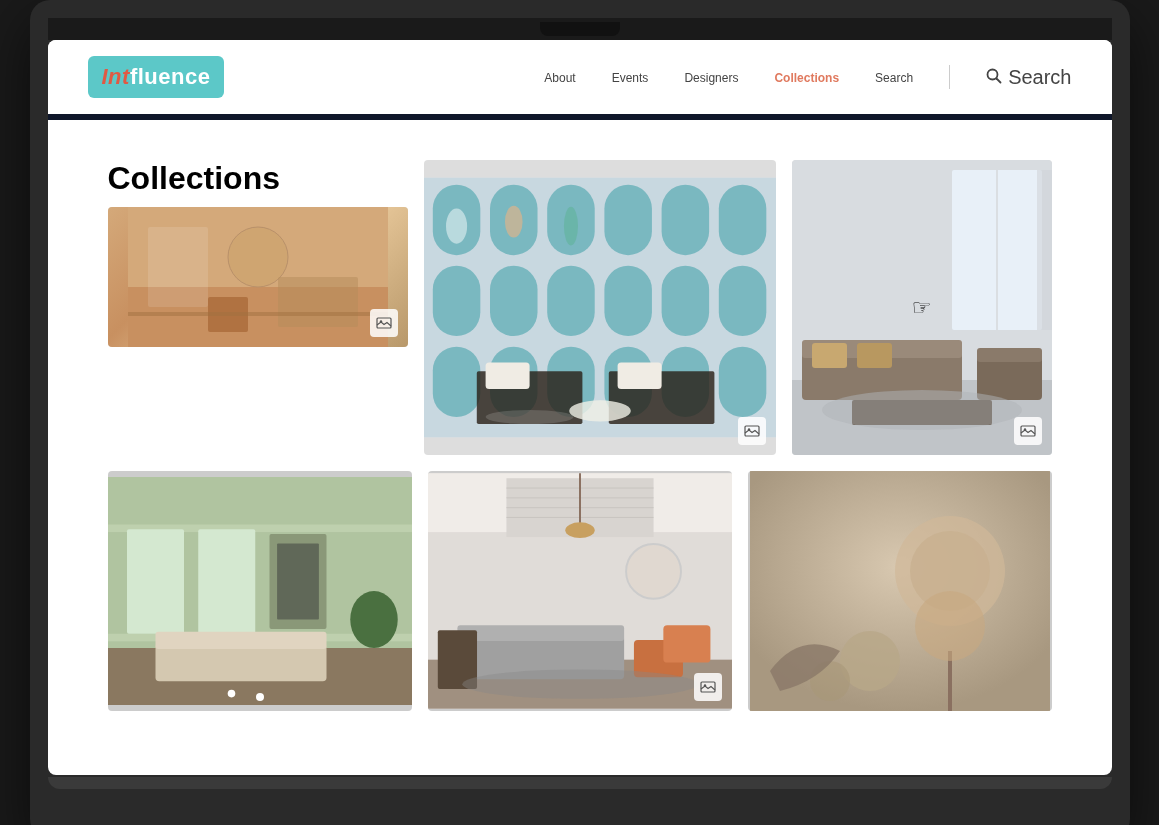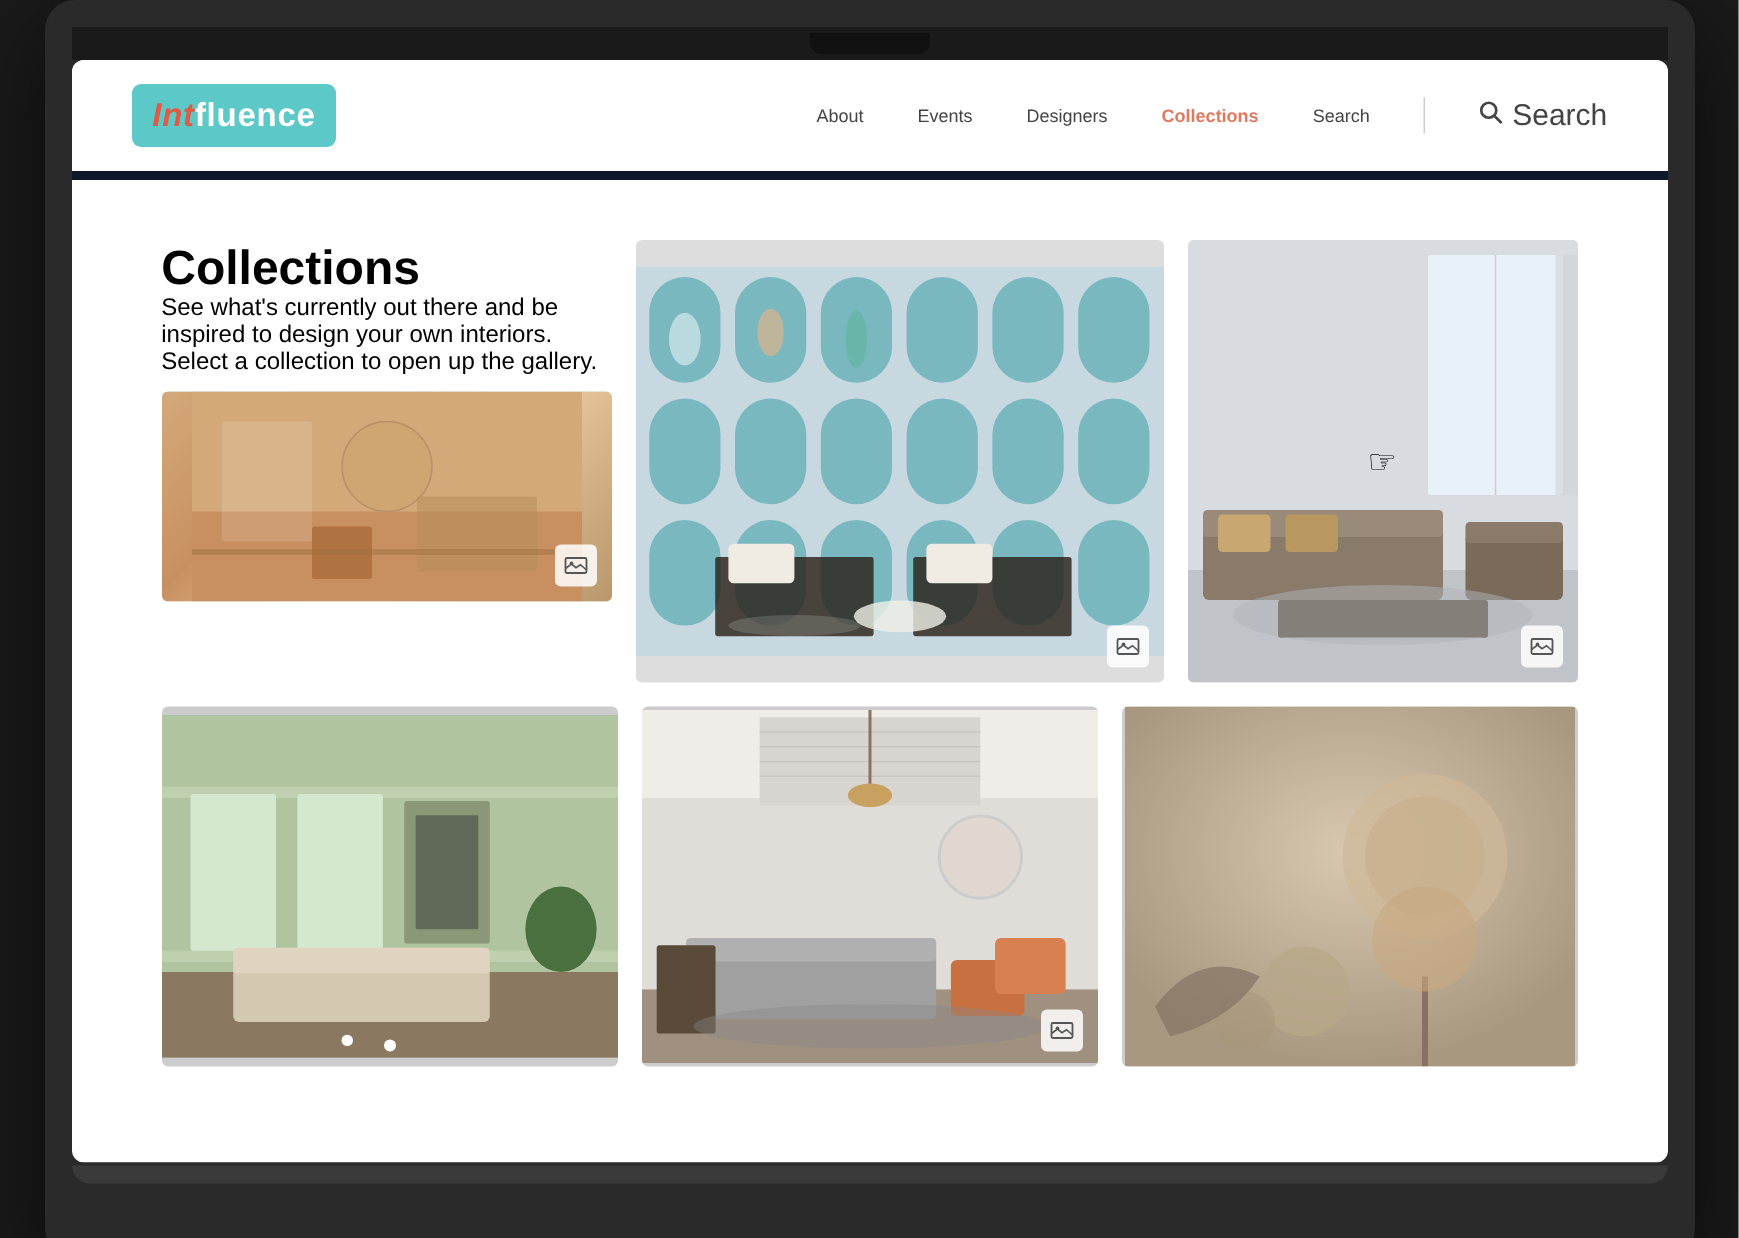--- a/index.html
+++ b/index.html
@@ -274,21 +274,20 @@
           </li>
         </ul>
       </nav>
 
       <div class="main-content">
 
         <div class="collections-grid">
 
           <div class="row1-intro">
             <h1>Collections</h1>
-            <p>See what's currently out there and be inspired to design your own interiors. Select a collection to open up the gallery.</p>
 
             <div class="img-card row1-small-img">
               <div class="fake-img img-room-1">
 
                 <svg width="100%" height="100%" viewBox="0 0 260 140" xmlns="http://www.w3.org/2000/svg" style="position:absolute;top:0;left:0">
                   <rect width="260" height="140" fill="#d4a97a"></rect>
                   <rect x="0" y="80" width="260" height="60" fill="#c89060"></rect>
                   <rect x="20" y="20" width="60" height="80" fill="rgba(255,255,255,0.12)" rx="2"></rect>
                   <circle cx="130" cy="50" r="30" fill="rgba(200,160,100,0.4)" stroke="#b8906a" stroke-width="1"></circle>
                   <rect x="150" y="70" width="80" height="50" fill="rgba(180,140,90,0.5)" rx="2"></rect>

